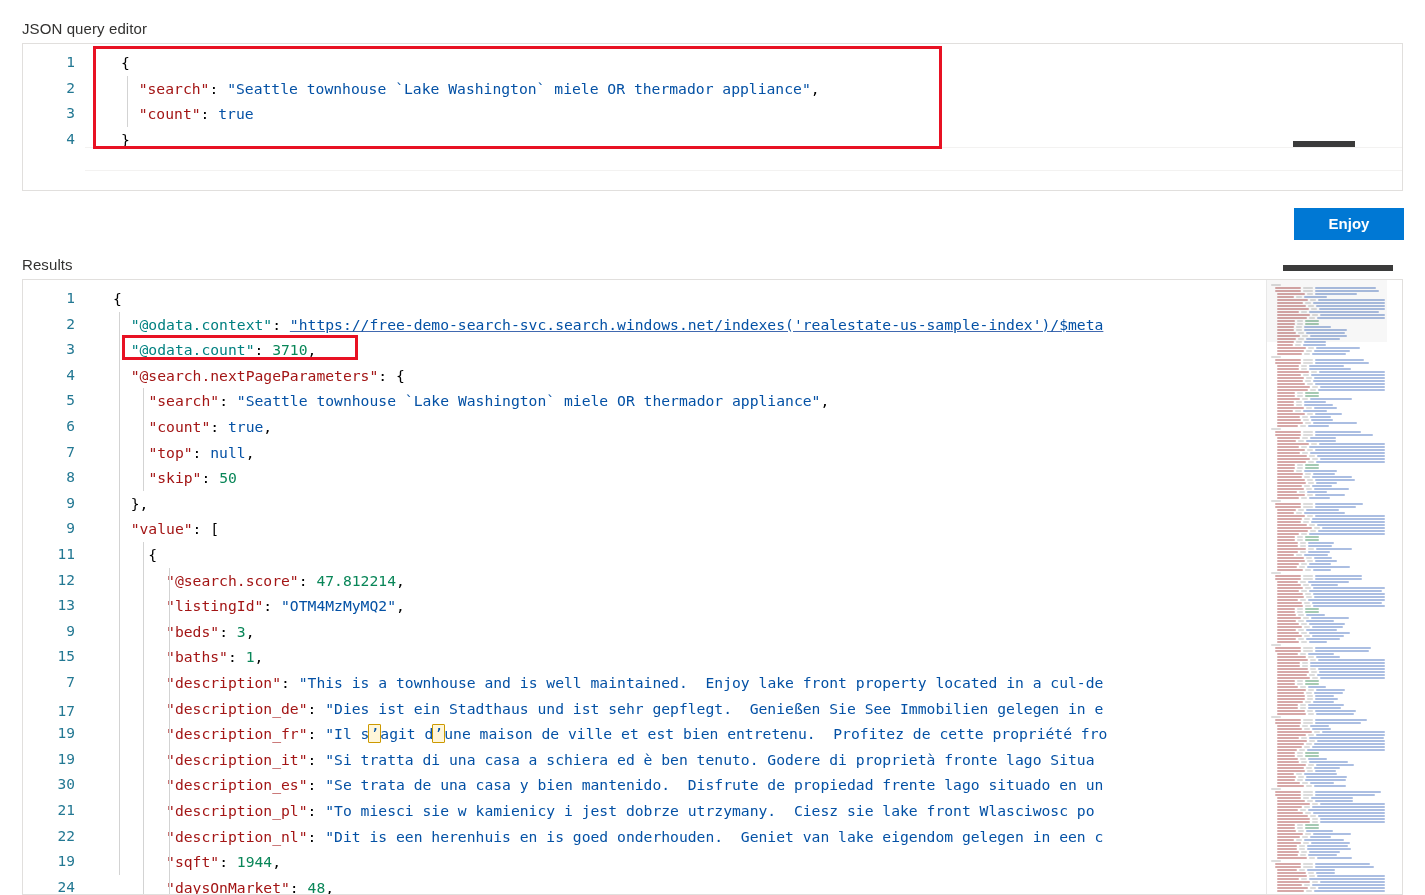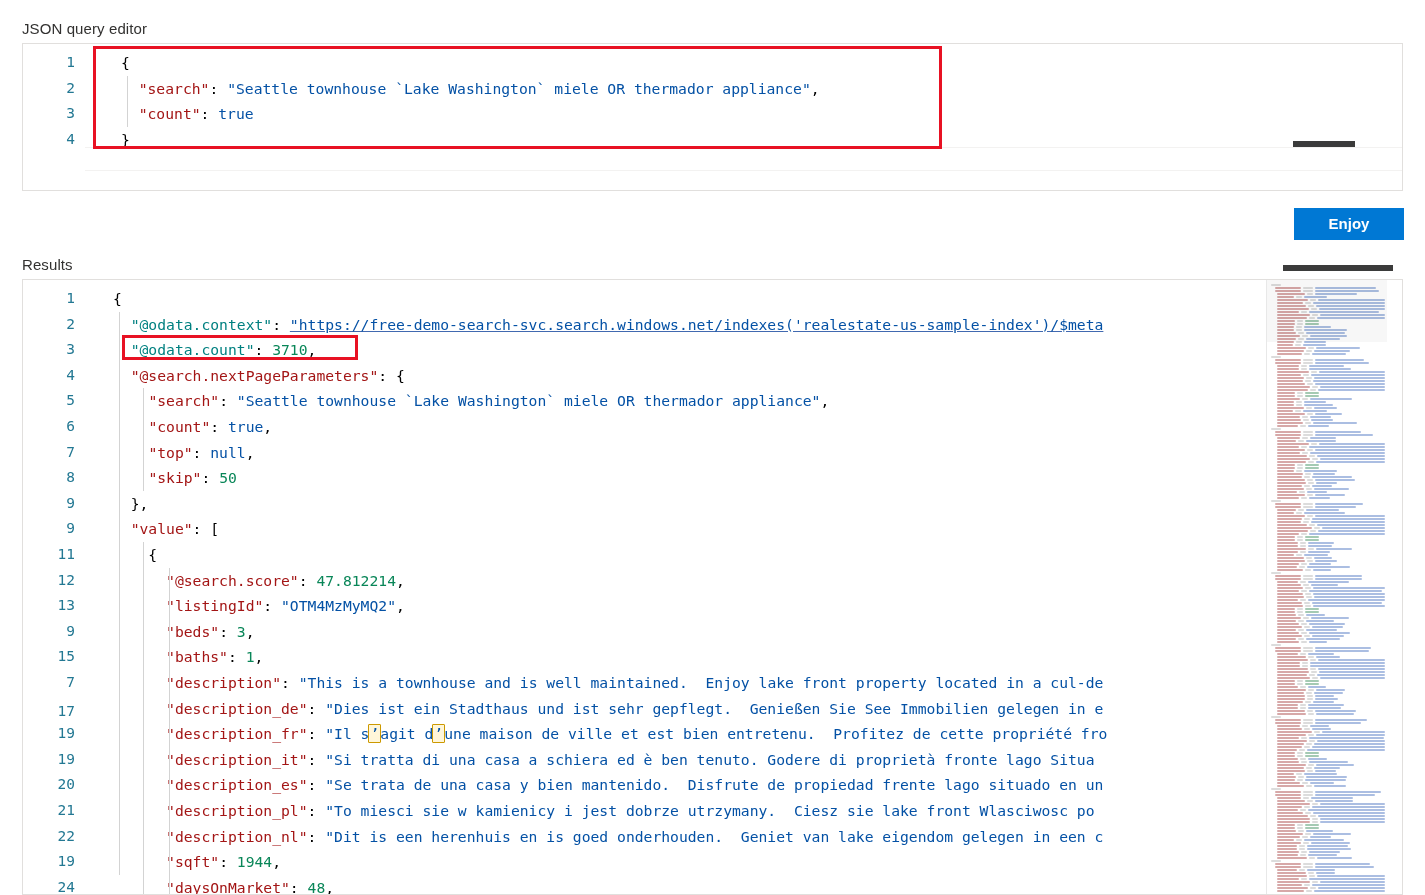--- a/index.html
+++ b/index.html
@@ -286,21 +286,21 @@
           <div class="ln" style="top: 236.4px;">9</div>
           <div class="ln" style="top: 262px;">11</div>
           <div class="ln" style="top: 287.6px;">12</div>
           <div class="ln" style="top: 313.2px;">13</div>
           <div class="ln" style="top: 338.8px;">9</div>
           <div class="ln" style="top: 364.4px; text-align: right;">15</div>
           <div class="ln" style="top: 390px;">7</div>
           <div class="ln" style="top: 419px;">17</div>
           <div class="ln" style="top: 441.2px;">19</div>
           <div class="ln" style="top: 466.8px;">19</div>
-          <div class="ln" style="top: 492.4px;">20</div>
+          <div class="ln" style="top: 492.4px;">30</div>
           <div class="ln" style="top: 518px;">21</div>
           <div class="ln" style="top: 543.6px;">22</div>
           <div class="ln" style="top: 569.2px;">19</div>
           <div class="ln" style="top: 594.8px;">24</div>
         </div>
       <div class="code-lines" id="r-lines">
           <div class="line" style="top: 6px; left: 90px;"><span class="t-punc">{</span></div>
           <div class="line" style="top: 31.6px; left: 90px;"><span class="t-punc">  </span><span class="t-teal">"@odata.context"</span><span class="t-punc">: </span><span class="t-link">"https://free-demo-search-svc.search.windows.net/indexes('realestate-us-sample-index')/$meta</span></div>
           <div class="line" style="top: 57.2px; left: 90px;"><span class="t-punc">  </span><span class="t-teal">"@odata.count"</span><span class="t-punc">: </span><span class="t-num">3710</span><span class="t-punc">,</span></div>
           <div class="line" style="top: 82.8px; left: 90px;"><span class="t-punc">  </span><span class="t-key">"@search.nextPageParameters"</span><span class="t-punc">: {</span></div>

